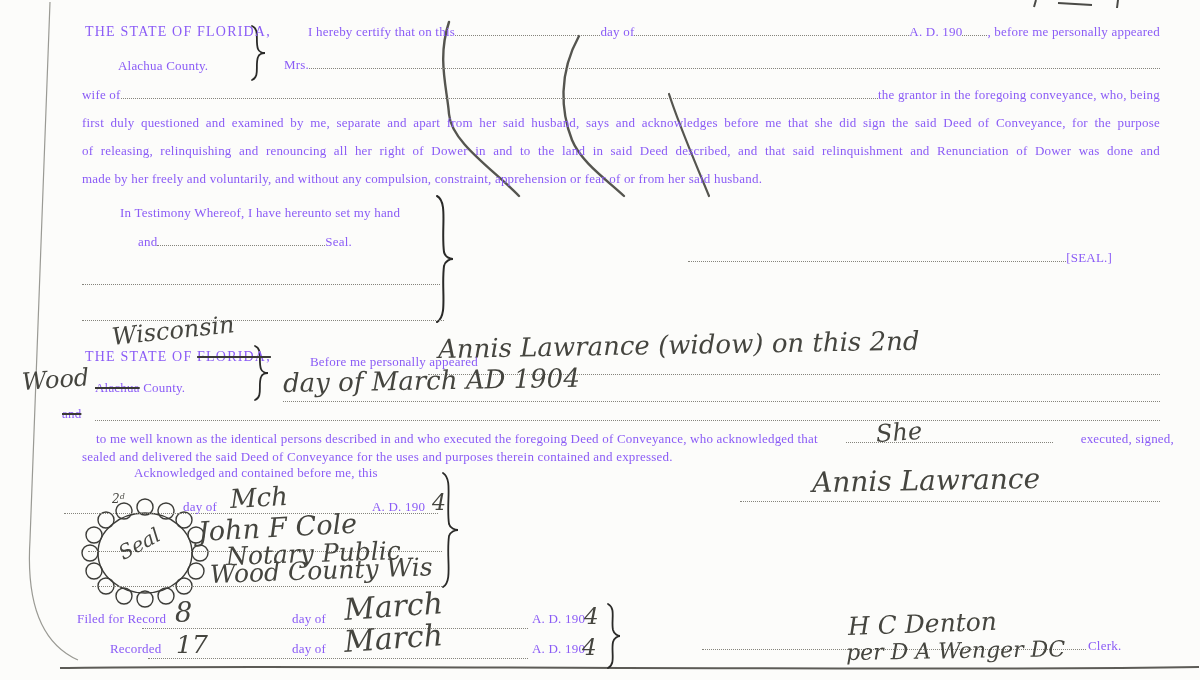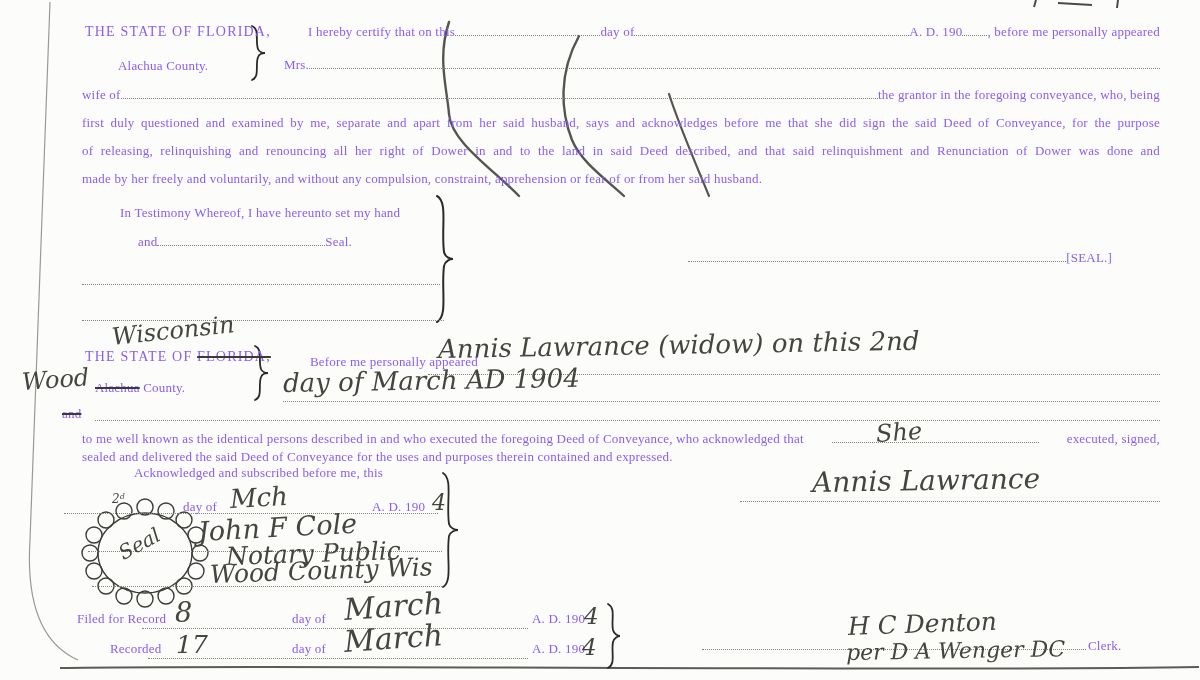--- a/index.html
+++ b/index.html
@@ -119,29 +119,29 @@
   <div class="abs pr" style="left:310px;top:354px;">Before me personally appeared</div>
   <div class="abs dot" style="left:428px;top:374px;width:732px;"></div>
   <div class="abs hw" style="left:438px;top:334px;font-size:26px;transform:rotate(-1deg);">Annis Lawrance (widow) on this 2nd</div>
 
   <div class="abs dot" style="left:283px;top:401px;width:877px;"></div>
   <div class="abs hw" style="left:283px;top:368px;font-size:26px;transform:rotate(-1deg);">day of March AD 1904</div>
 
   <div class="abs pr struck" style="left:62px;top:406px;">and</div>
   <div class="abs dot" style="left:95px;top:420px;width:1065px;"></div>
 
-  <div class="abs row" style="left:82px;top:431px;width:1078px;gap:28px;">
+  <div class="abs row" style="left:96px;top:431px;width:1078px;gap:28px;">
     <span class="pr">to me well known as the identical persons described in and who executed the foregoing Deed of Conveyance, who acknowledged that</span>
     <span class="dotf"></span>
     <span class="pr">executed, signed,</span>
   </div>
   <div class="abs hw" style="left:876px;top:420px;font-size:24px;transform:rotate(-4deg);">She</div>
 
   <div class="abs pr" style="left:82px;top:449px;">sealed and delivered the said Deed of Conveyance for the uses and purposes therein contained and expressed.</div>
-  <div class="abs pr" style="left:134px;top:465px;">Acknowledged and subscribed before me, this</div>
+  <div class="abs pr" style="left:134px;top:465px;">Acknowledged and contained before me, this</div>
 
   <div class="abs dot" style="left:740px;top:501px;width:420px;"></div>
   <div class="abs hw" style="left:812px;top:466px;font-size:28px;transform:rotate(-1deg);">Annis Lawrance</div>
 
   <div class="abs dot" style="left:64px;top:513px;width:374px;"></div>
   <div class="abs hw" style="left:112px;top:492px;font-size:12px;">2ᵈ</div>
   <div class="abs pr" style="left:183px;top:499px;">day of</div>
   <div class="abs hw" style="left:230px;top:484px;font-size:26px;transform:rotate(-3deg);">Mch</div>
   <div class="abs pr" style="left:372px;top:499px;">A. D. 190</div>
   <div class="abs hw" style="left:432px;top:490px;font-size:22px;">4</div>

